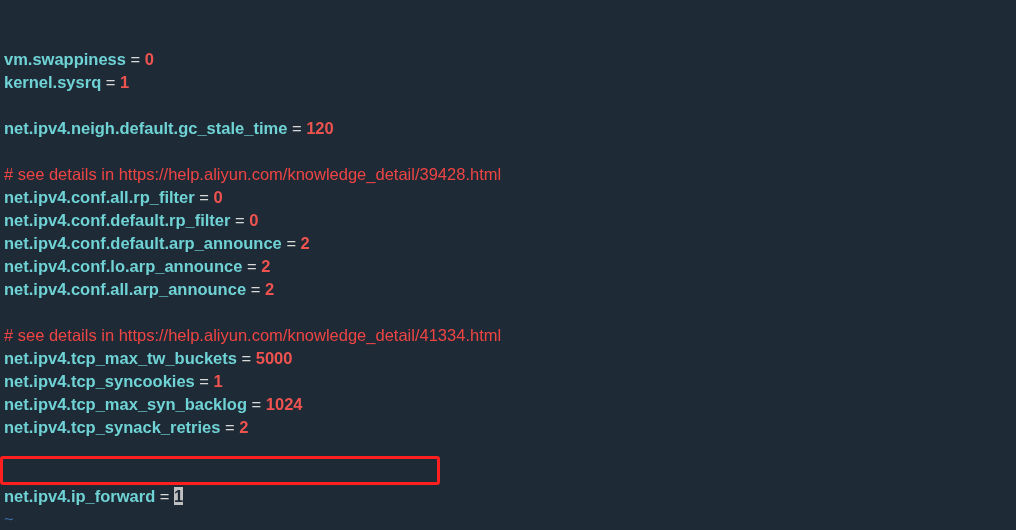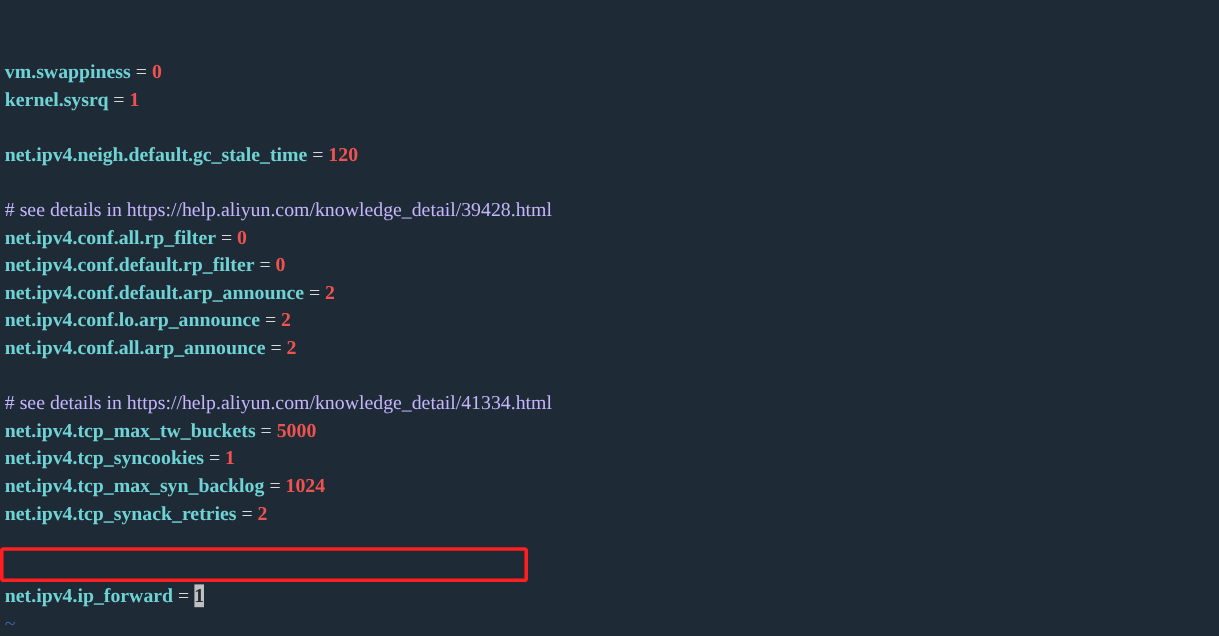--- a/index.html
+++ b/index.html
@@ -4,35 +4,35 @@
 <style>
   html, body {
     margin: 0;
     padding: 0;
     width: 1016px;
     height: 530px;
     background: #1e2a35;
     overflow: hidden;
   }
   .editor {
-    font-family: Liberation Serif, serif;
+    font-family: Liberation Sans, sans-serif;
     font-size: 16.5px;
     line-height: 23px;
     color: #d9d9d9;
     white-space: pre;
     padding: 2px 4px;
     box-sizing: border-box;
     width: 100%;
     height: 100%;
     position: relative;
   }
   .tok-key   { color: #6fd3d6; font-weight: bold; }   
   .tok-op    { color: #d9d9d9; }                      
   .tok-num   { color: #ef5350; font-weight: bold; }   
-  .tok-cmt   { color: #c4b5fd; }                      
+  .tok-cmt   { color: #ef4444; }                      
   .tok-tilde { color: #3e6ba7; }                      
   .cursor-char {
     background: #c0c0c0;
     color: #1e2a35;
   }
   .highlight-box {
     position: absolute;
     left: 0px;
     top: 456px;
     width: 440px;

